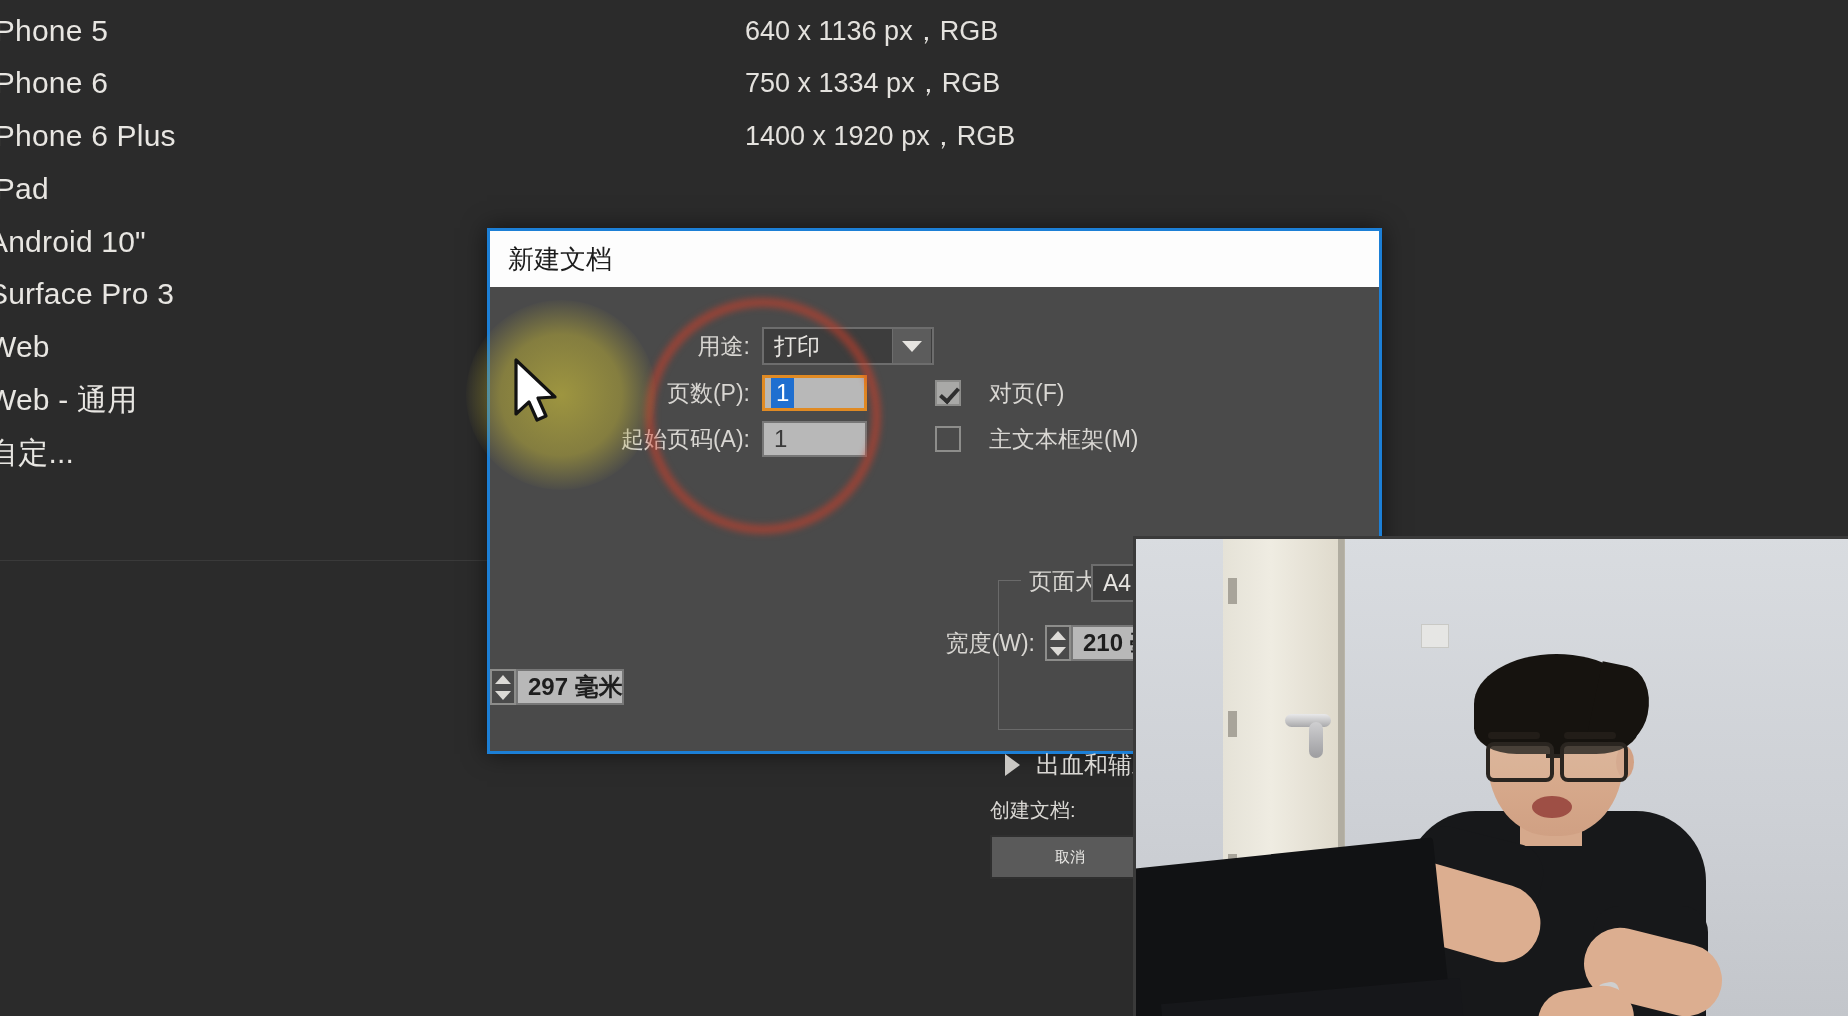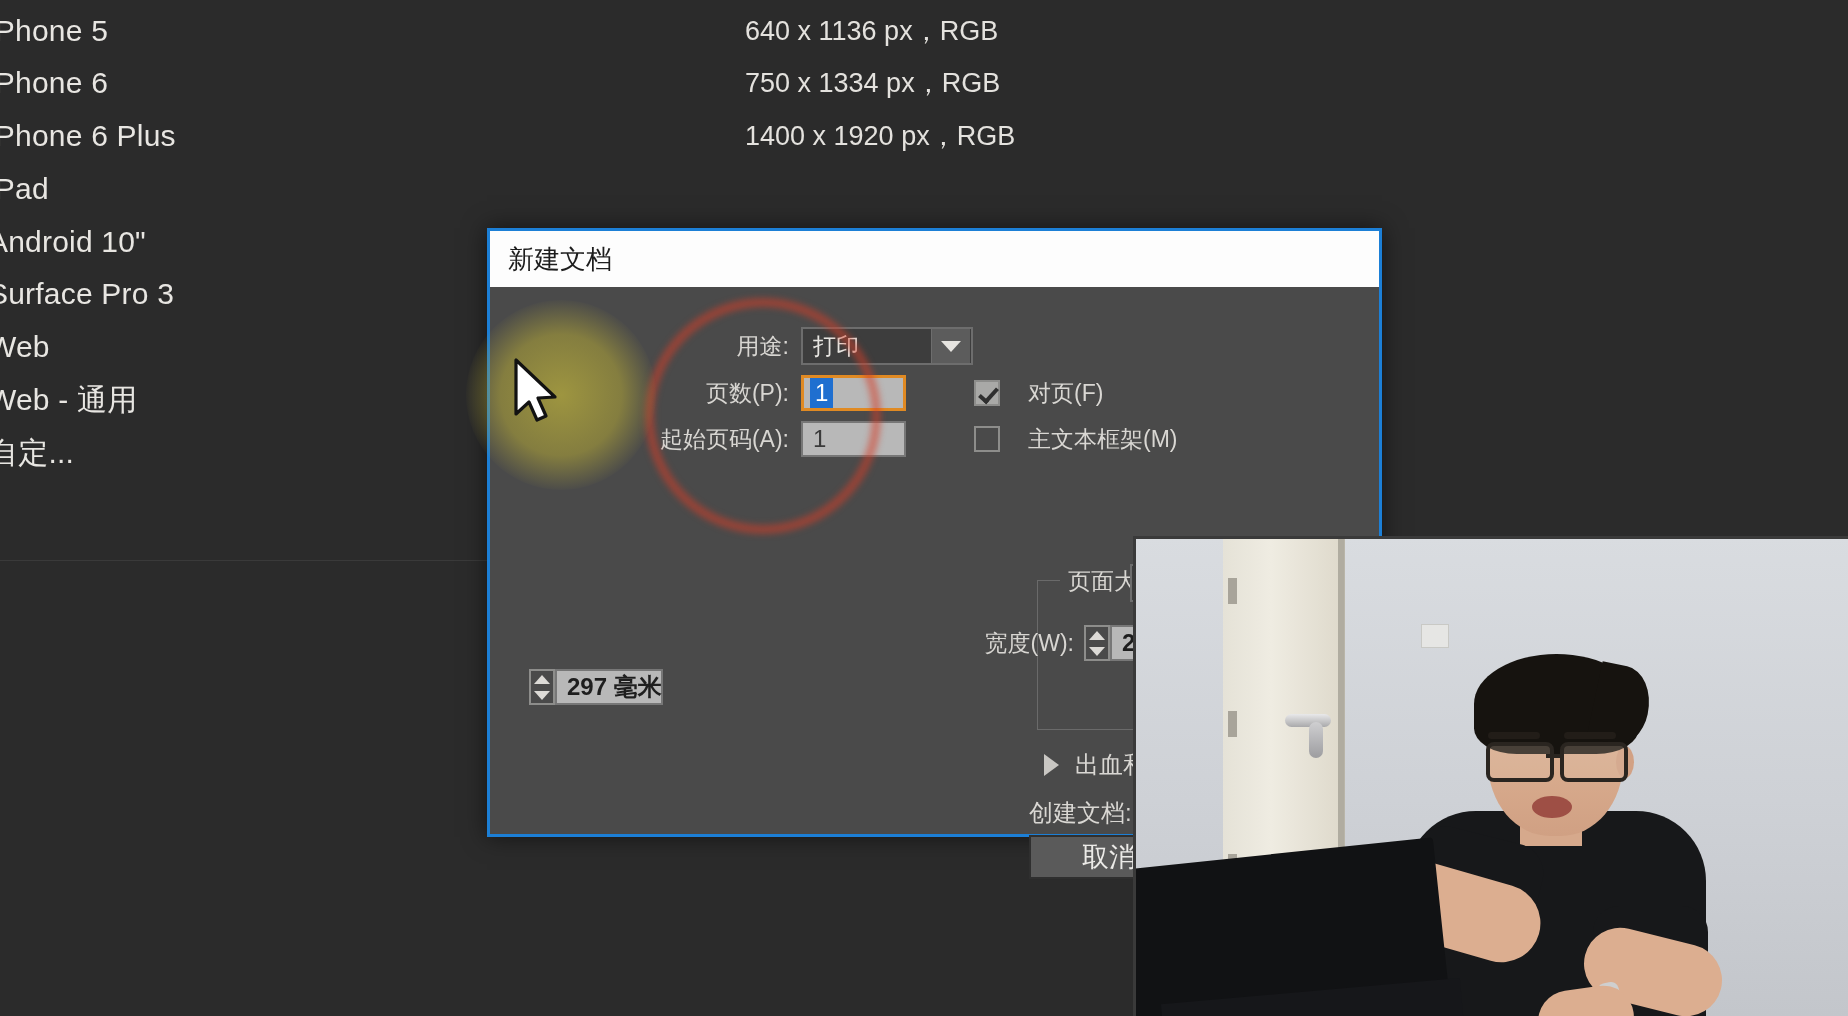--- a/index.html
+++ b/index.html
@@ -24,30 +24,30 @@
   }
   .list-divider{
     position:absolute;left:0;top:560px;width:1460px;height:1px;background:#3a3a3a;
   }
   .list-lower{
     position:absolute;left:0;top:561px;width:1460px;height:455px;background:#2b2b2b;
   }
 
   
   #dialog{
-    position:absolute;left:487px;top:228px;width:895px;height:609px;
+    position:absolute;left:487px;top:228px;width:895px;height:526px;
     border:3px solid #1c7fd6;background:#4a4a4a;box-sizing:border-box;
     box-shadow:0 0 22px rgba(0,0,0,.55);
   }
   .titlebar{
     height:56px;background:#fdfdfd;display:flex;align-items:center;
     padding-left:18px;box-sizing:border-box;
   }
   .titlebar .t{color:#1d1d1d;font-size:26px;}
-  .dlg-body{position:relative;height:calc(100% - 56px);background:#4a4a4a;margin-left:39px;}
+  .dlg-body{position:relative;height:calc(100% - 56px);background:#4a4a4a;}
 
   
   .frow{position:absolute;display:flex;align-items:center;}
   .flabel{
     color:#d8d6d2;font-size:23px;text-align:right;white-space:nowrap;
   }
 
   .combo{
     background:#3d3d3d;border:2px solid #6d6d6d;height:38px;display:flex;
     align-items:center;box-sizing:border-box;
@@ -117,28 +117,28 @@
 
   .disclosure{
     position:absolute;left:515px;top:462px;display:flex;align-items:center;gap:16px;
   }
   .tri{
     width:0;height:0;border-top:11px solid transparent;border-bottom:11px solid transparent;
     border-left:15px solid #c9c7c3;
   }
   .disclosure .dl{color:#d9d7d3;font-size:24px;}
 
-  .createlabel{position:absolute;left:500px;top:510px;color:#d9d7d3;font-size:24px;}
+  .createlabel{position:absolute;left:500px;top:510px;color:#d9d7d3;font-size:20px;}
 
   .btnrow{position:absolute;left:500px;top:548px;display:flex;gap:28px;}
   .btn{
     background:#5a5a5a;border:2px solid #2f2f2f;height:44px;
     display:flex;align-items:center;justify-content:center;box-sizing:border-box;
   }
-  .btn span{color:#ecebe8;font-size:27px;white-space:nowrap;}
+  .btn span{color:#ecebe8;font-size:15px;white-space:nowrap;}
   .btn.w1{width:160px;}
   .btn.w2{width:290px;}
   .btn.w3{width:285px;}
 
   
   #redcircle{
     position:absolute;left:645px;top:298px;width:218px;height:218px;
     border:9px solid rgba(214,62,40,.55);border-radius:50%;
     filter:blur(3px);pointer-events:none;
   }

